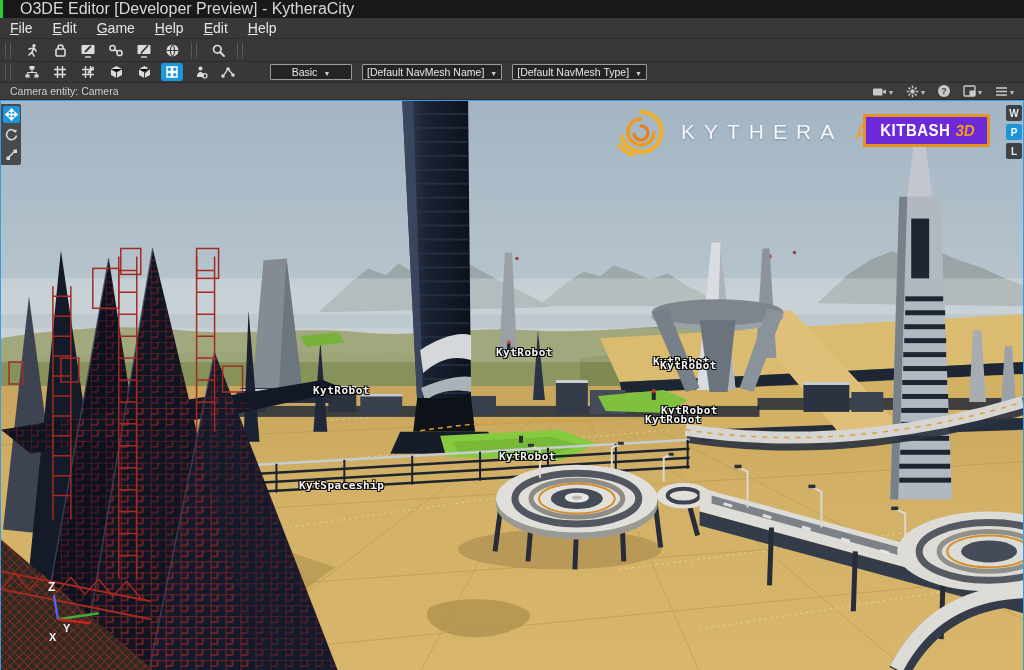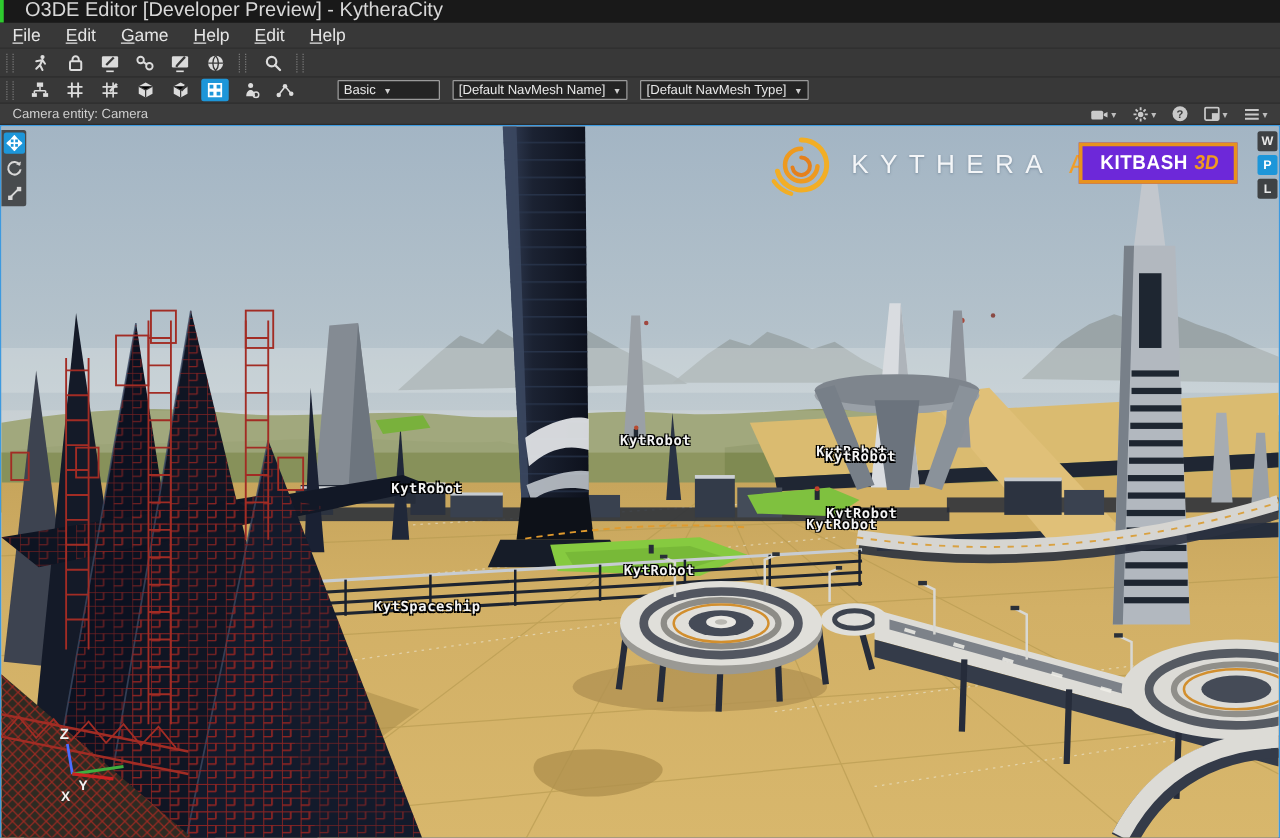--- a/index.html
+++ b/index.html
@@ -20,21 +20,21 @@
   .toolbar.row2{height:20px;}
   .tb-handle{width:4px;height:15px;border-left:1px dotted #777;border-right:1px dotted #777;margin:0 7px 0 5px;}
   .tb-btn{width:22px;height:18px;display:flex;align-items:center;justify-content:center;color:#dcdcdc;margin:0 3px;border-radius:2px;}
   .tb-btn.selected{background:#1d96d9;color:#fff;}
   .tb-btn svg{display:block;}
 
   .dropdown{display:flex;align-items:center;background:#242424;border:1px solid #9a9a9a;
             height:14px;margin-left:10px;padding:0 4px;color:#e8e8e8;font-size:10.5px;border-radius:1px;justify-content:space-between;}
   .dropdown .caret{margin-left:6px;}
   .dropdown .caret::after{content:"▼";font-size:7px;color:#cfcfcf;}
-  .dropdown.wide{width:72px;justify-content:flex-start;margin-left:28px;}
+  .dropdown.wide{width:72px;justify-content:center;margin-left:28px;}
 
   .vp-header{height:16px;background:#3c3c3c;display:flex;align-items:center;border-bottom:1px solid #2c2c2c;gap:24px;}
   .vp-header .cam-label{color:#cfcfcf;font-size:10.5px;padding-left:10px;flex:1;}
   .vp-header .hdr-icons{display:flex;align-items:center;gap:13px;padding-right:10px;color:#c9c9c9;}
   .hdr-ic{display:flex;align-items:center;gap:2px;font-size:10px;}
   .hdr-ic .caret::after{content:"▾";font-size:8px;color:#bdbdbd;}
   .help-circle{width:12px;height:12px;border-radius:50%;background:#c9c9c9;color:#3c3c3c;font-size:9px;
                font-weight:bold;display:flex;align-items:center;justify-content:center;}
 
   

